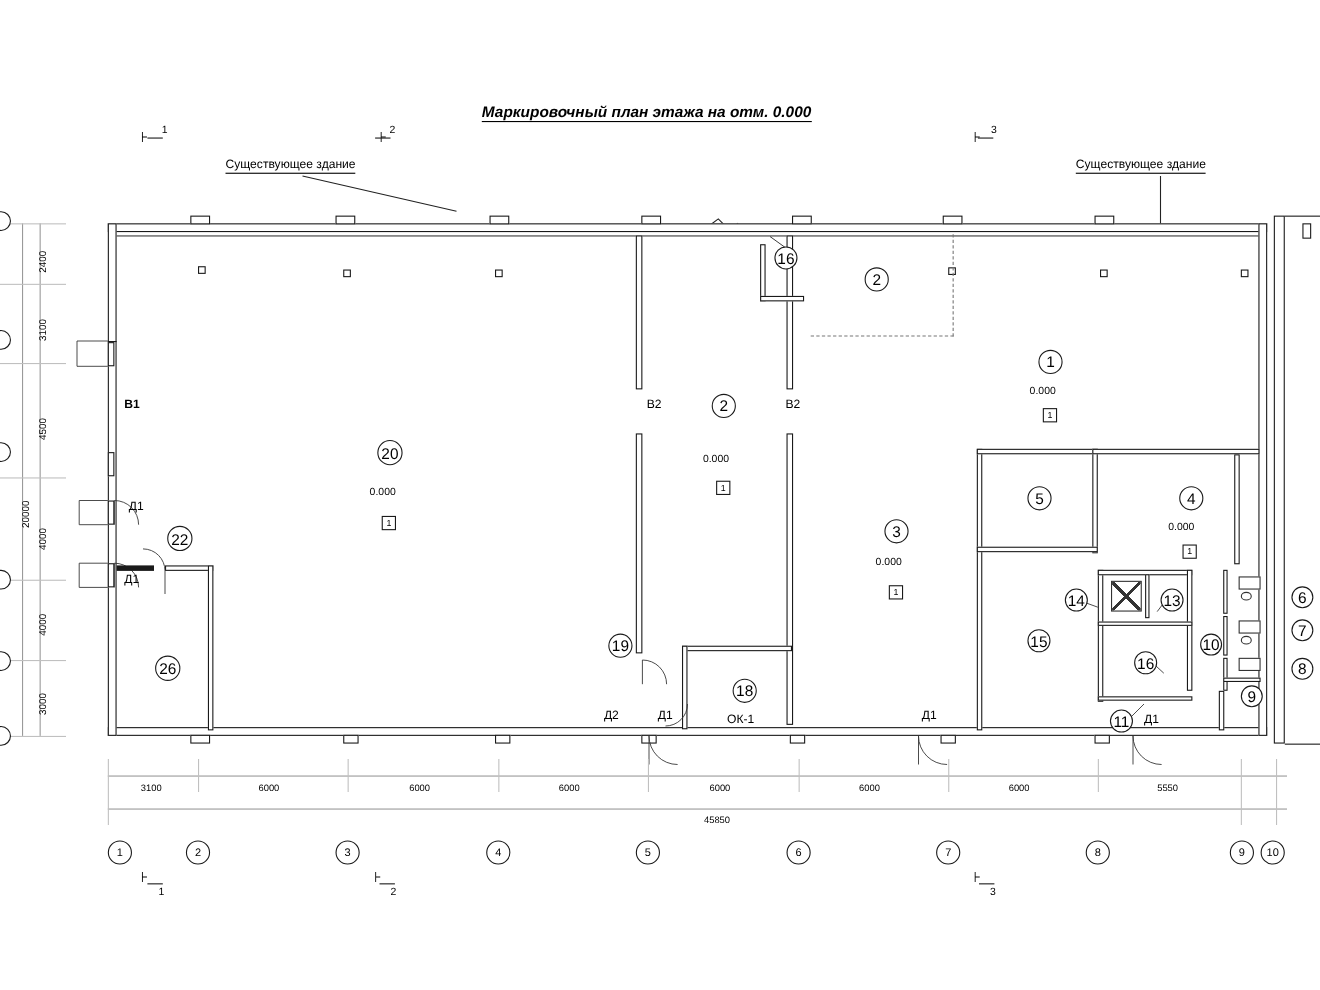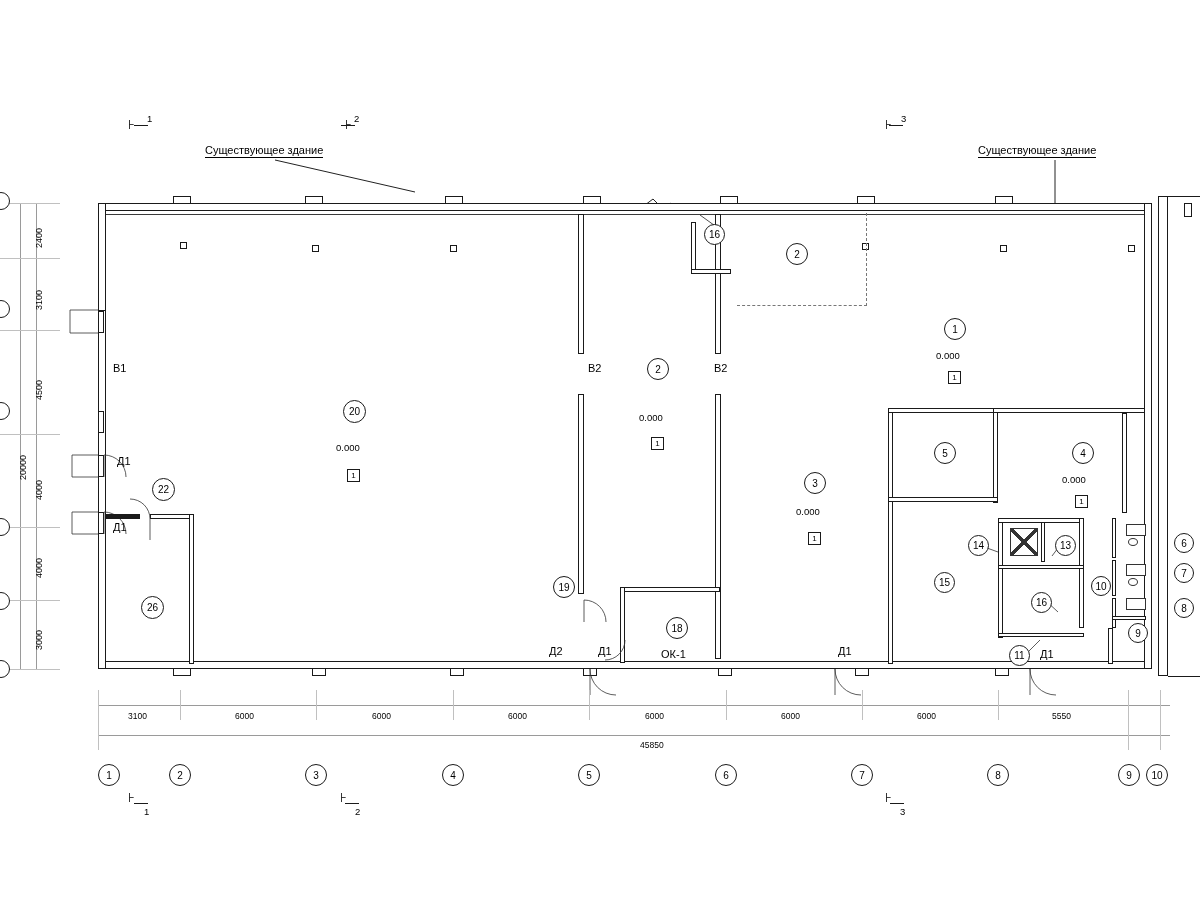--- a/index.html
+++ b/index.html
@@ -64,21 +64,21 @@
 
   
   .bub {
     position: absolute;
     border: 1px solid #1a1a1a;
     border-radius: 50%;
     background: #fff;
     display: flex;
     align-items: center;
     justify-content: center;
-    font-size: 10px;
+    font-size: 14px;
     color: #000;
     box-sizing: border-box;
   }
   .bub.big { font-size: 10px; }
 
   
   .sqtag {
     position: absolute;
     border: 1px solid #1a1a1a;
     background: #fff;
@@ -120,20 +120,21 @@
     position: absolute;
     border-left: 1px dashed #777;
   }
   svg.ov { position:absolute; left:0; top:0; width:1200px; height:900px; pointer-events:none; }
 </style>
 </head>
 <body>
 
 <div id="sheet">
 
+  <div class="title" style="left:438px; top:93px;">Маркировочный план этажа на отм. 0.000</div>
 
   <div class="lbl ul" style="left:205px; top:144px;">Существующее здание</div>
   <div class="lbl ul" style="left:978px; top:144px;">Существующее здание</div>
 
   <svg class="ov">
     <line x1="275" y1="160" x2="415" y2="192" stroke="#222" stroke-width="1"></line>
     <line x1="1055" y1="160" x2="1055" y2="207" stroke="#222" stroke-width="1"></line>
 
     <path d="M645,205 l8,-6 l10,10 l8,-6" fill="none" stroke="#222" stroke-width="1"></path>
 
@@ -283,21 +284,21 @@
     <path d="M1030,669 a26,26 0 0 0 26,26" fill="none" stroke="#333" stroke-width="0.8"></path>
     <line x1="1030" y1="669" x2="1030" y2="695" stroke="#333" stroke-width="0.8"></line>
 
     <line x1="1028" y1="652" x2="1040" y2="640" stroke="#333" stroke-width="0.8"></line>
     <line x1="1045" y1="600" x2="1058" y2="612" stroke="#333" stroke-width="0.8"></line>
     <line x1="1058" y1="548" x2="1052" y2="556" stroke="#333" stroke-width="0.8"></line>
     <line x1="987" y1="548" x2="998" y2="552" stroke="#333" stroke-width="0.8"></line>
     <line x1="1099" y1="592" x2="1106" y2="584" stroke="#333" stroke-width="0.8"></line>
   </svg>
 
-  <div class="lbl" style="left:113px; top:362px;">В1</div>
+  <div class="lbl" style="left:113px; top:362px;font-weight:bold;">В1</div>
   <div class="lbl" style="left:588px; top:362px;">В2</div>
   <div class="lbl" style="left:714px; top:362px;">В2</div>
   <div class="lbl" style="left:117px; top:455px;">Д1</div>
   <div class="lbl" style="left:113px; top:521px;">Д1</div>
   <div class="lbl" style="left:549px; top:645px;">Д2</div>
   <div class="lbl" style="left:598px; top:645px;">Д1</div>
   <div class="lbl" style="left:661px; top:648px;">ОК-1</div>
   <div class="lbl" style="left:838px; top:645px;">Д1</div>
   <div class="lbl" style="left:1040px; top:648px;">Д1</div>
 

